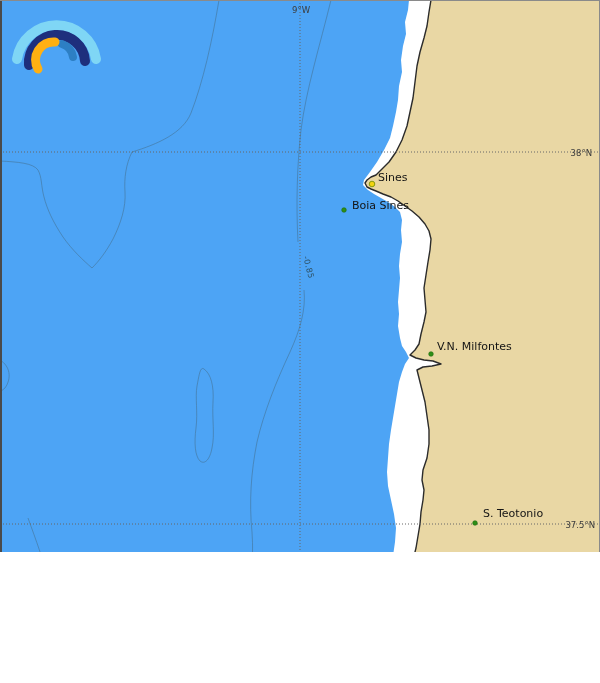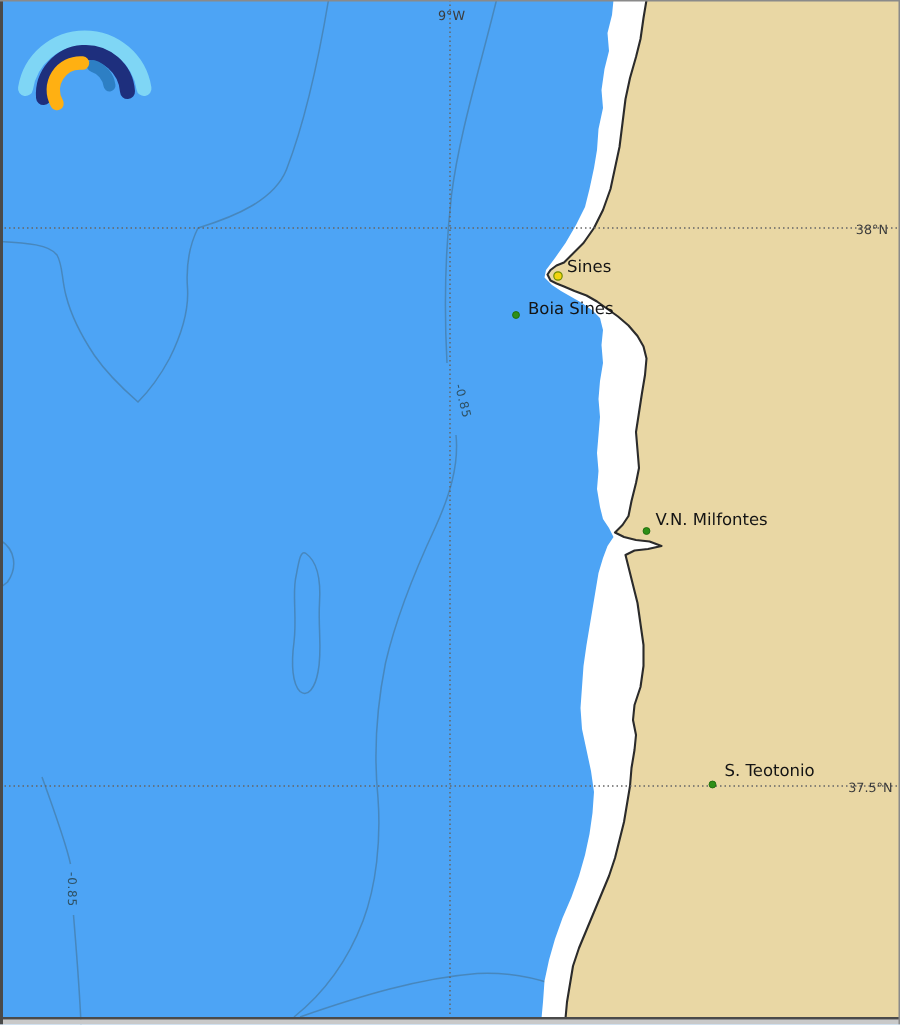--- a/index.html
+++ b/index.html
@@ -1,16 +1,16 @@
 <!DOCTYPE html>
 <html><head>
 <meta charset="utf-8">
 <style>
   html,body{margin:0;padding:0;background:#ffffff;}
-  #app{position:relative;width:600px;height:683px;overflow:hidden;
+  #app{position:relative;width:600px;height:552px;overflow:hidden;
        font-family:"DejaVu Sans","Liberation Sans",sans-serif;}
   svg{display:block;}
   text{user-select:none;}
   .place-label{font-size:11px;fill:#141414;}
   .coord-label{font-size:8.5px;fill:#3c3c3c;}
   .depth-label{font-size:8px;fill:#2e5062;letter-spacing:0.5px;}
 </style>
 </head>
 <body>
 

